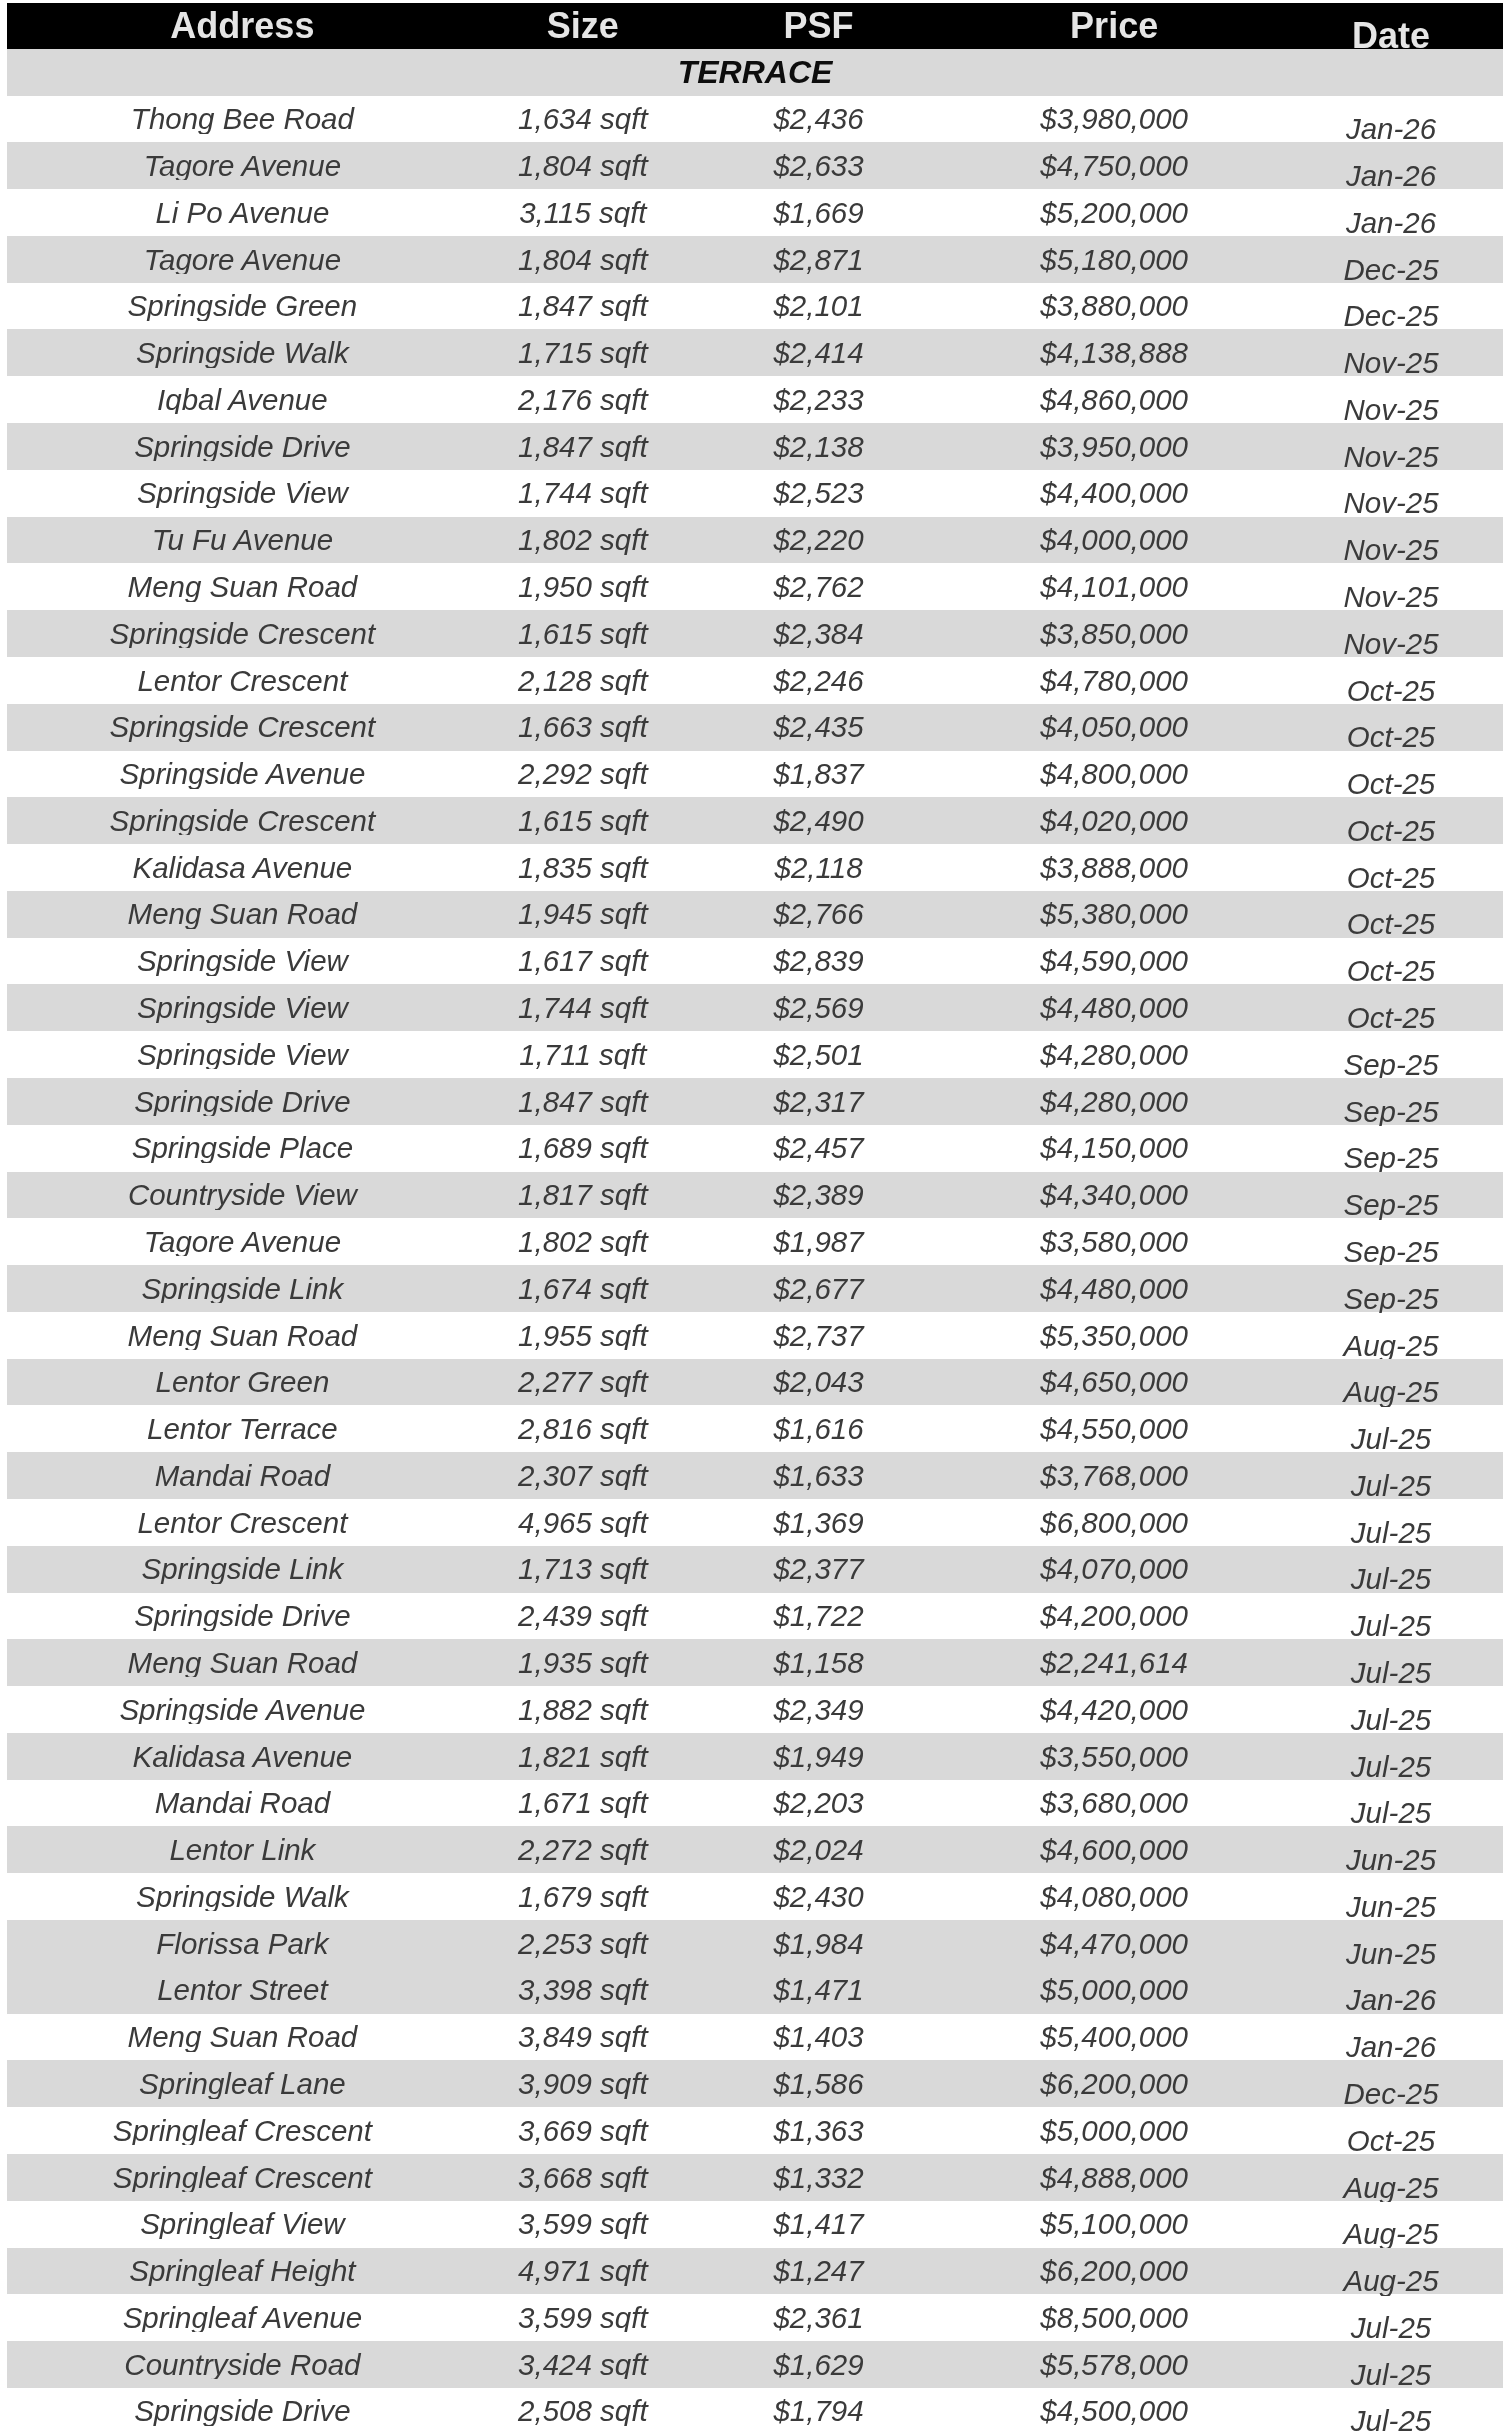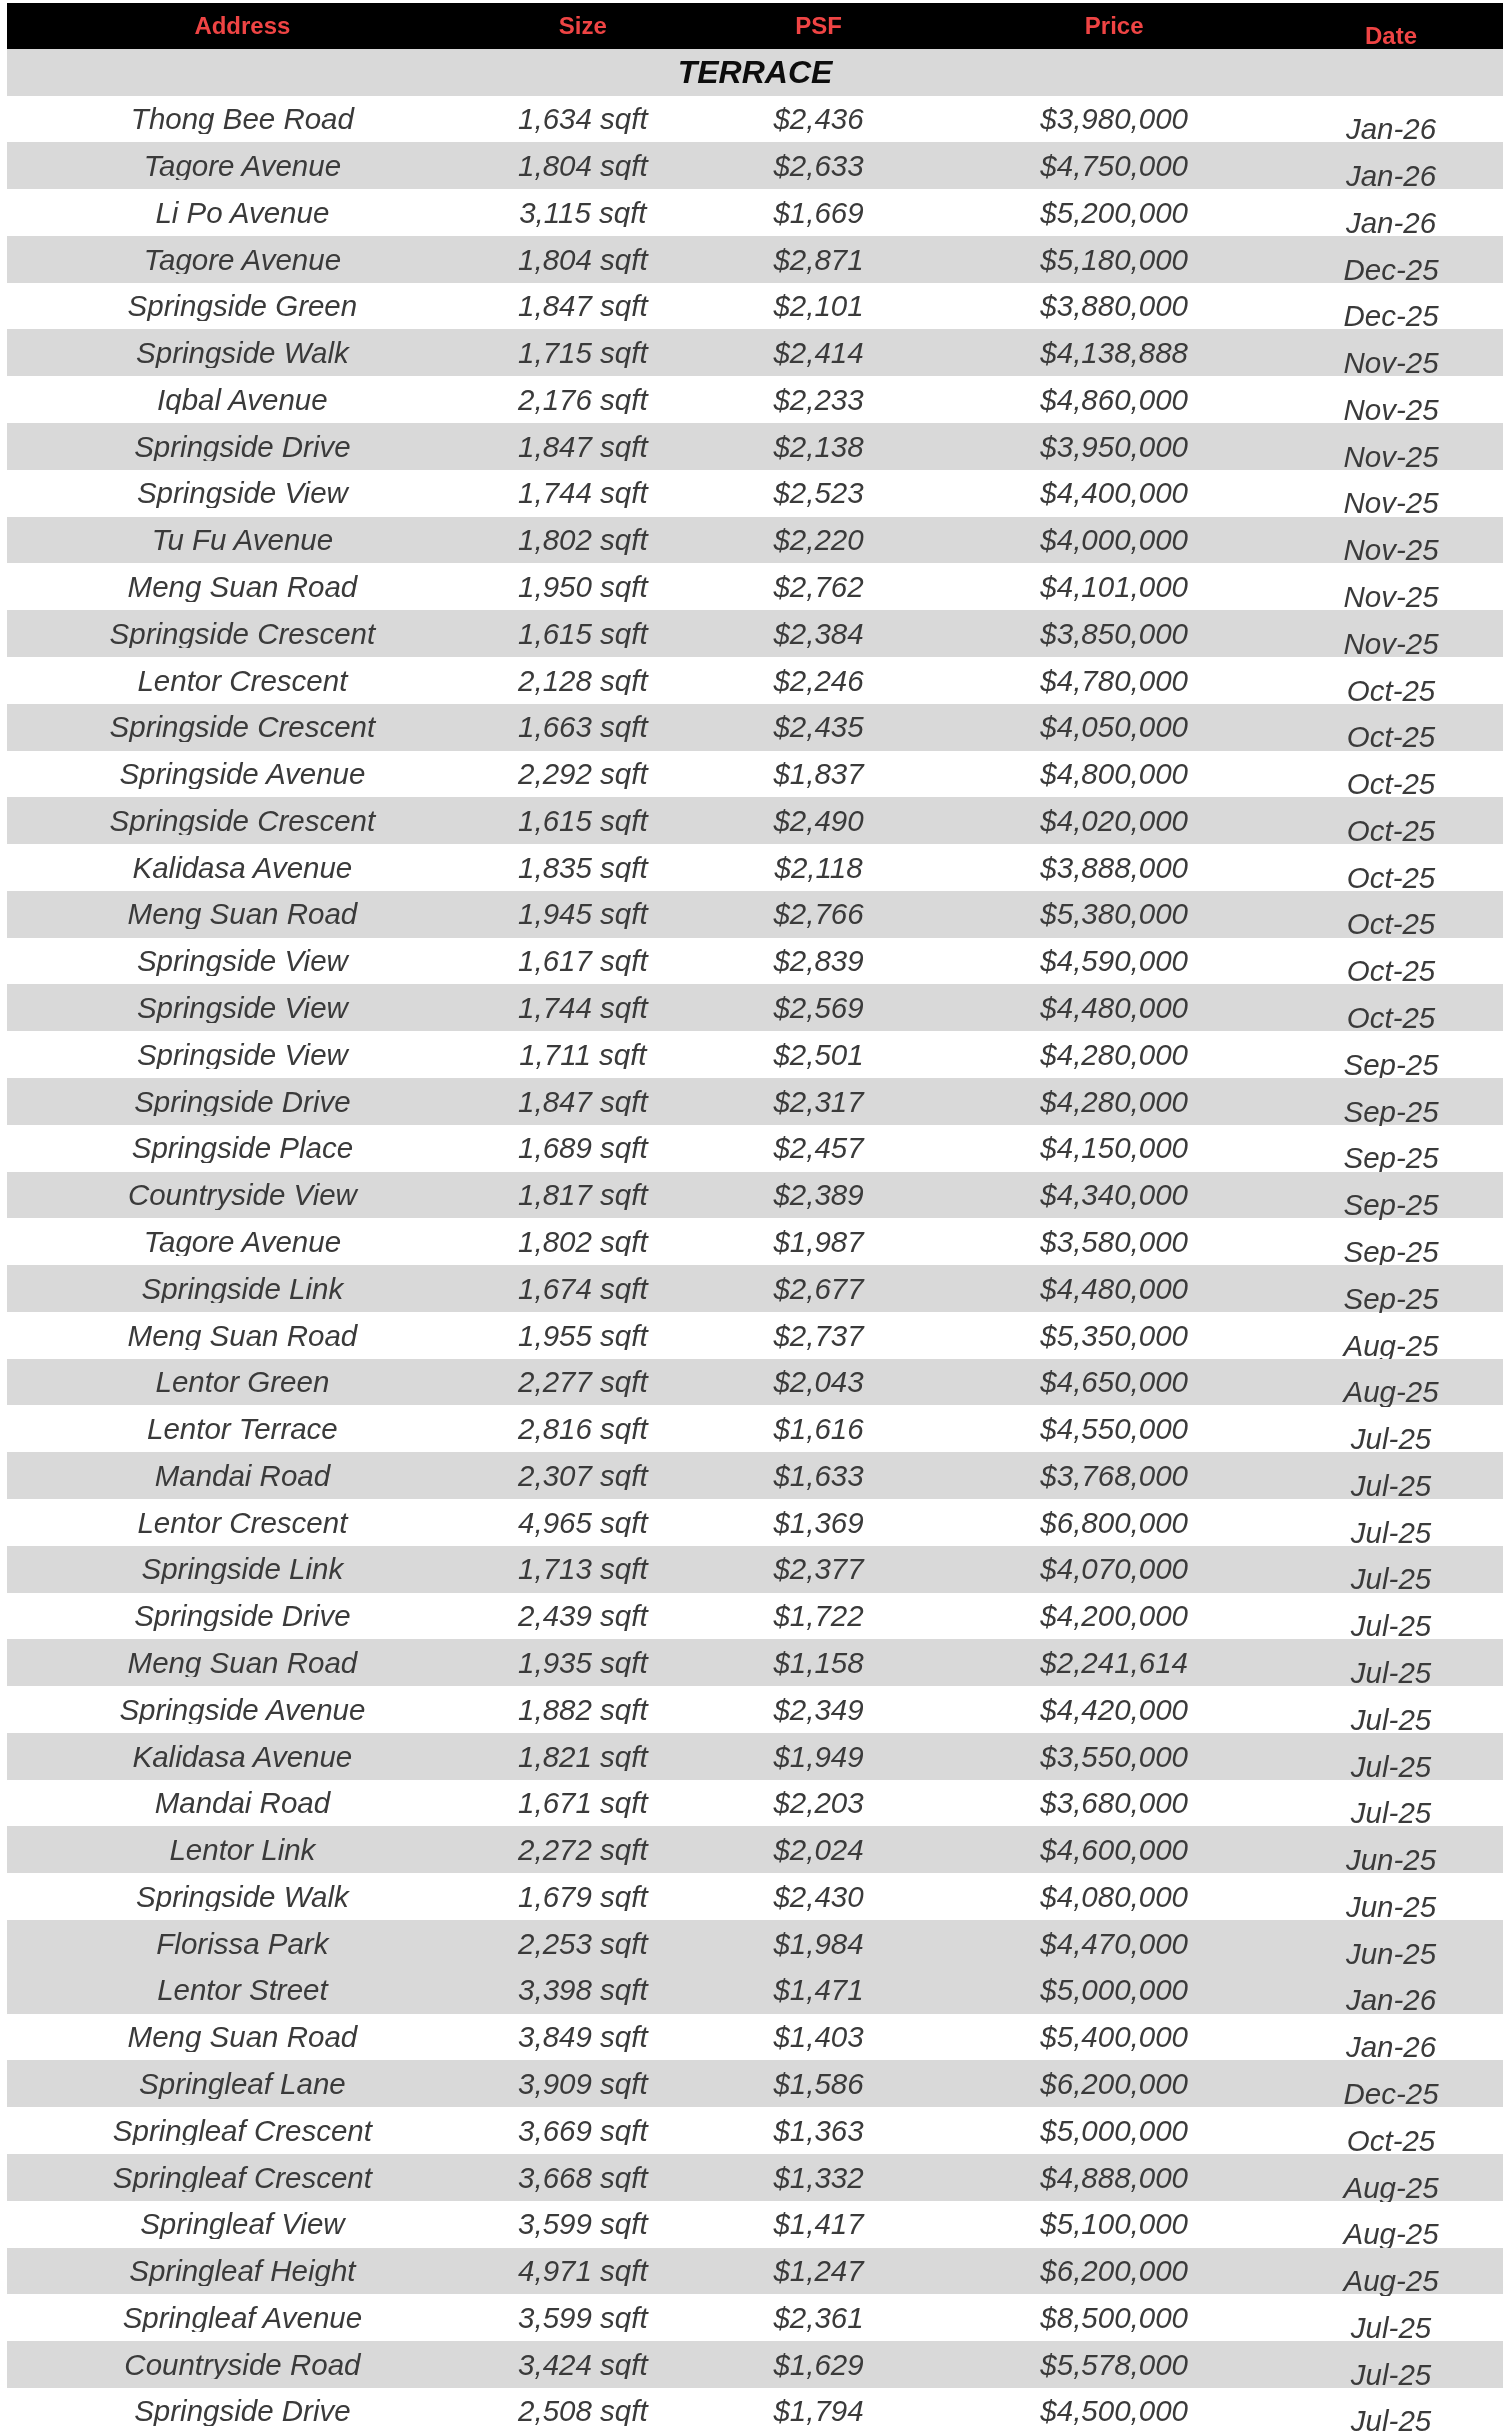--- a/index.html
+++ b/index.html
@@ -32,23 +32,23 @@
     white-space: nowrap;
     overflow: hidden;
     line-height: 1;
   }
   .c0 { width: 31.5%; }
   .c1 { width: 14%; }
   .c2 { width: 17.5%; }
   .c3 { width: 22%; }
   .c4 { width: 15%; margin-top: 20px; }
   .header-row .cell {
-    color: #ef4444;
+    color: #e5e5e5;
     font-weight: bold;
-    font-size: 24px;
+    font-size: 36px;
     text-align: center;
   }
   .section-cell {
     width: 100%;
     font-weight: bold;
     color: #0d0d0d;
     font-size: 32px;
   }
 </style>
 </head>

